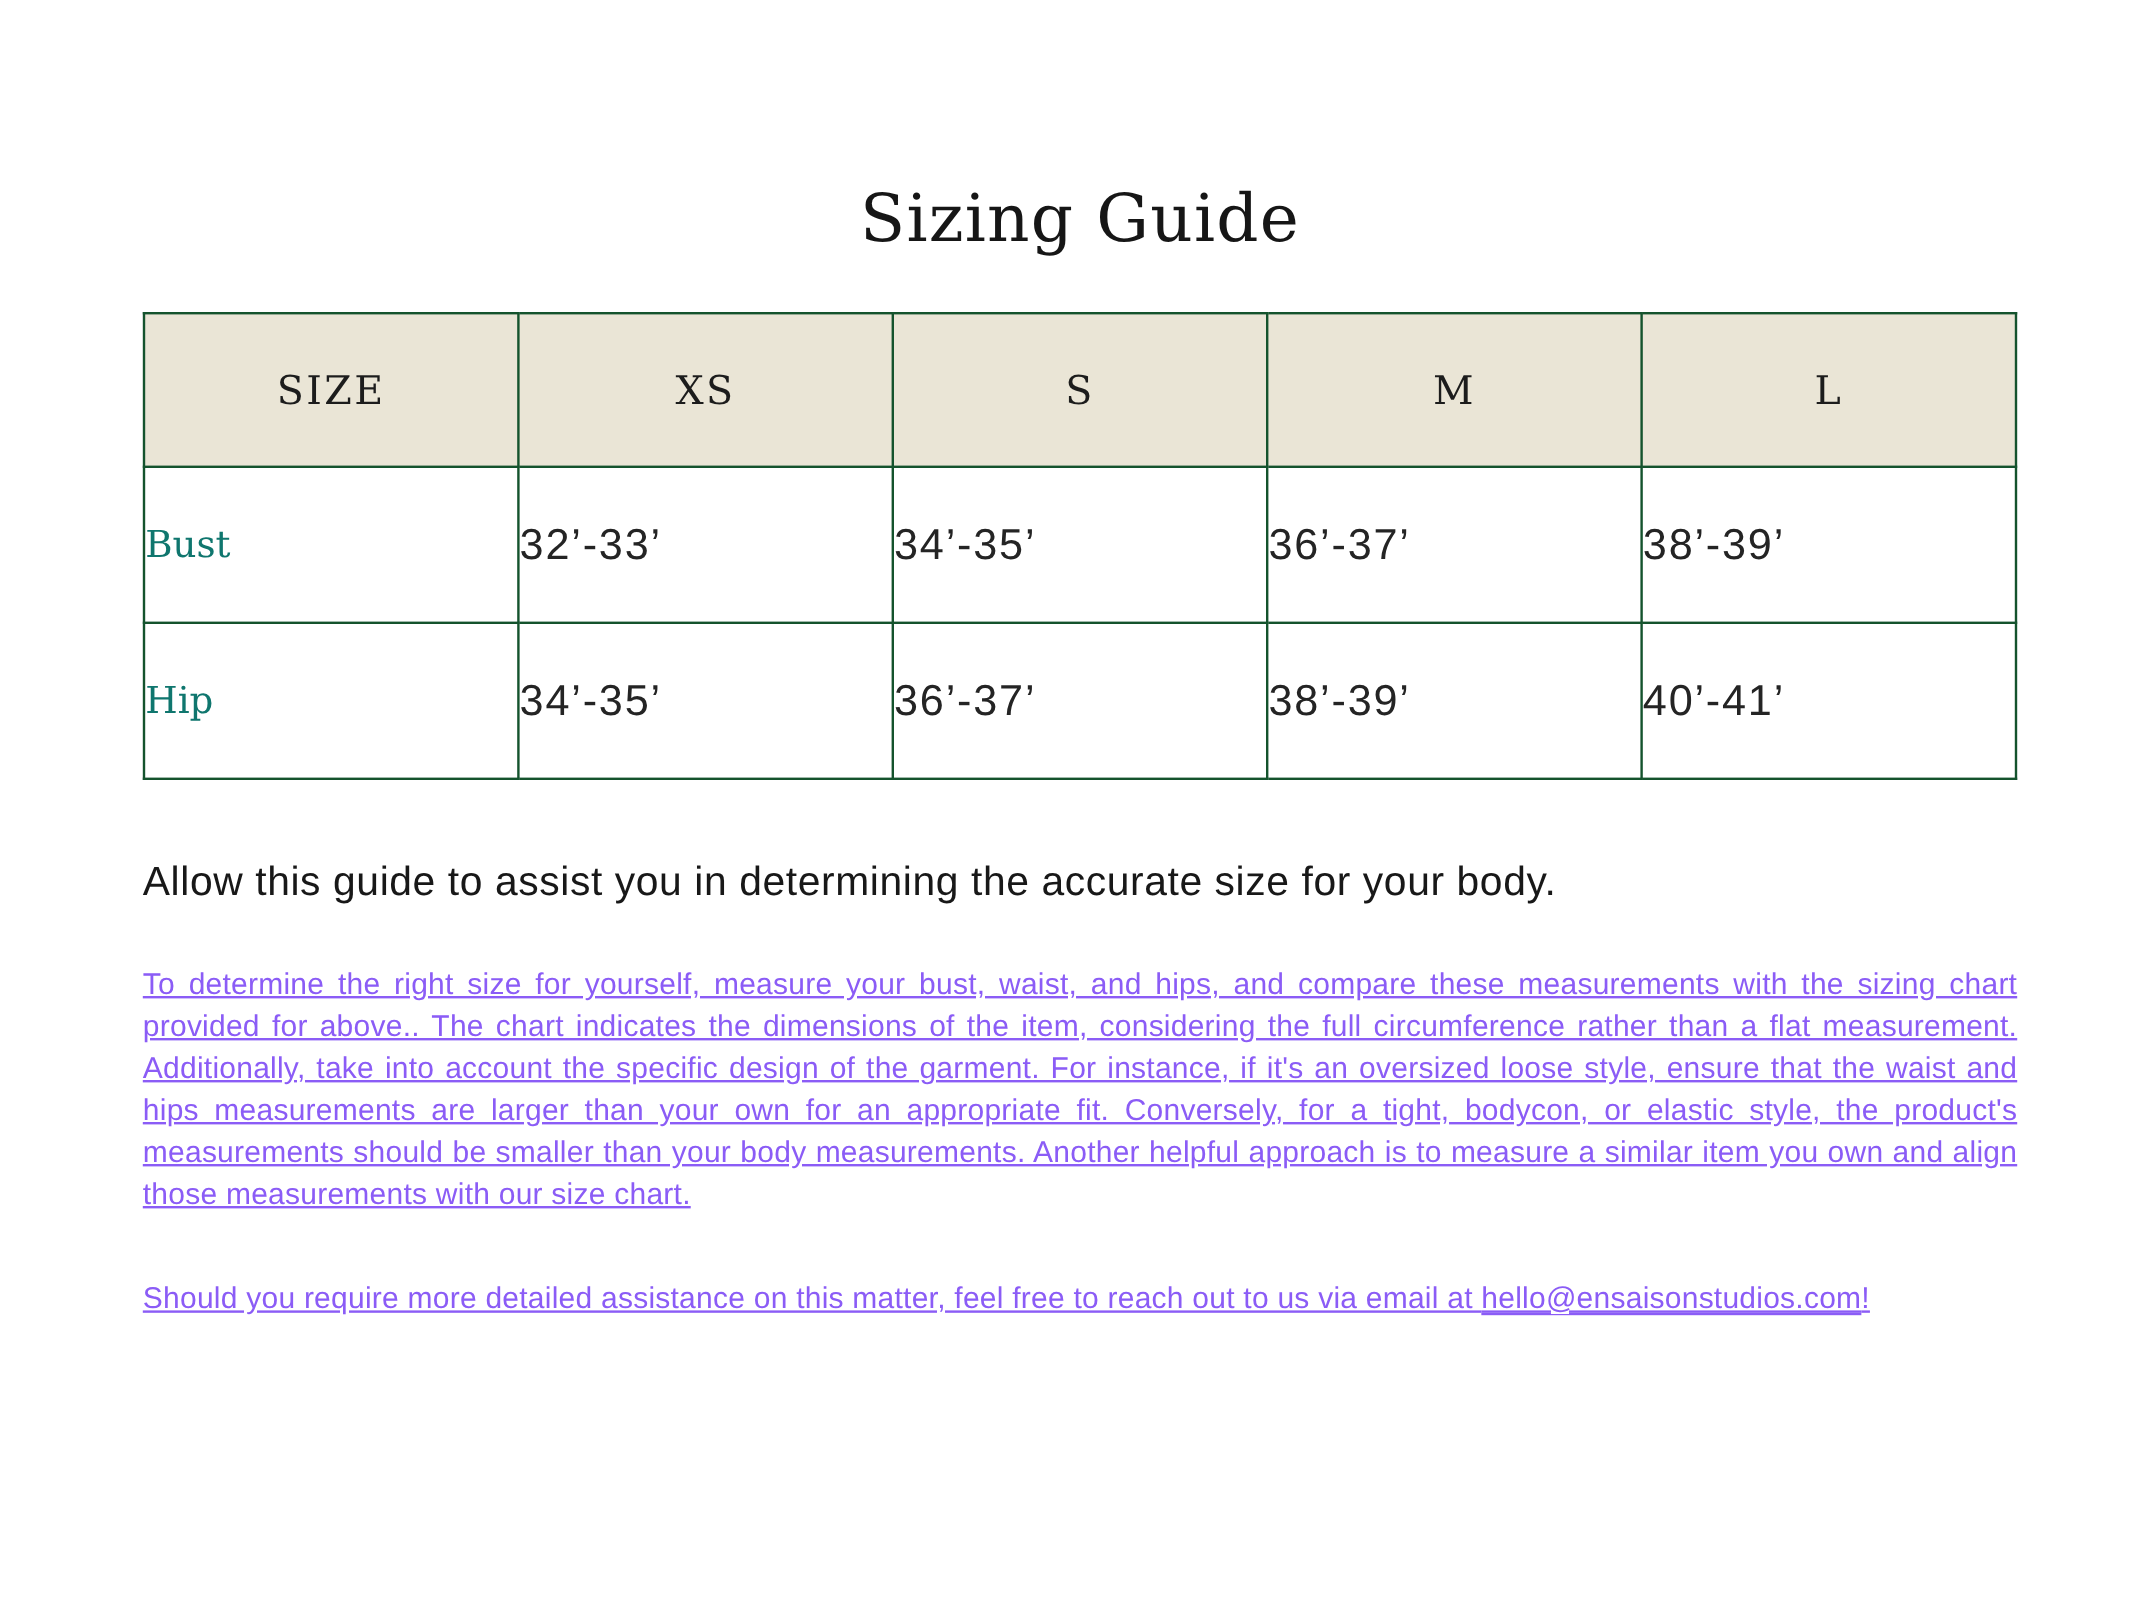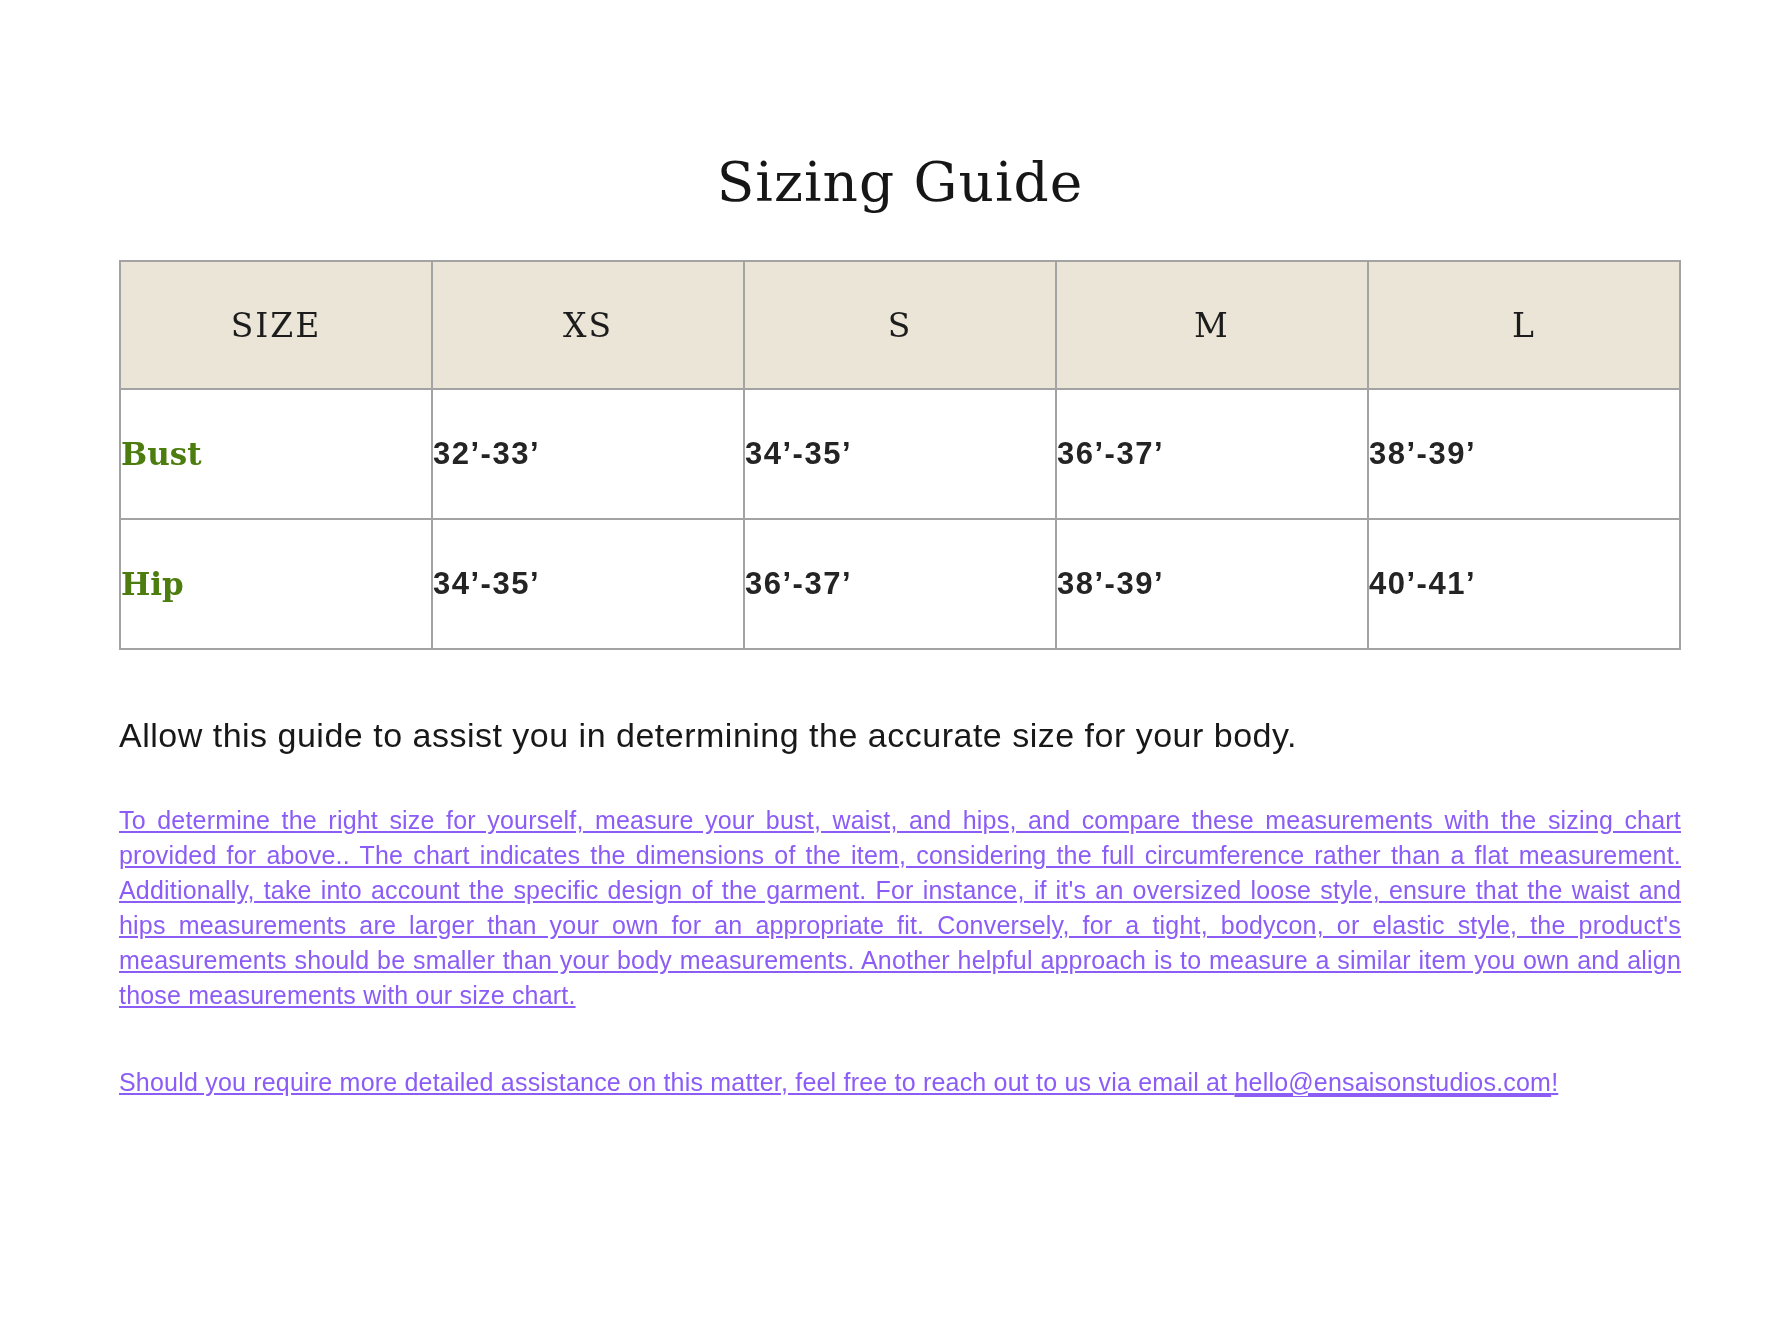--- a/index.html
+++ b/index.html
@@ -29,47 +29,47 @@
     color: #161616;
   }
   .size-table {
     width: 100%;
     margin-top: 46px;
     border-collapse: collapse;
     table-layout: fixed;
   }
   .size-table th,
   .size-table td {
-    border: 2px solid #a3a3a3;
+    border: 2px solid #14532d;
     vertical-align: middle;
     padding: 0;
   }
   .size-table thead th {
     background: #eae5d6;
     height: 128px;
     font-family: "DejaVu Serif", serif;
     font-weight: 400;
     font-size: 33px;
     letter-spacing: 2px;
     color: #1c1c1c;
   }
   .size-table tbody td {
     background: #ffffff;
     height: 130px;
   }
   .row-label {
     font-family: "DejaVu Serif", serif;
-    font-weight: 700;
+    font-weight: 400;
     font-size: 31px;
-    color: #4d7c0f;
+    color: #0f766e;
   }
   .cell-value {
     font-family: "Liberation Sans", sans-serif;
-    font-weight: 700;
-    font-size: 31px;
+    font-weight: 400;
+    font-size: 36px;
     letter-spacing: 1.5px;
     color: #242424;
   }
   .guide-heading {
     margin: 66px 0 0 0;
     font-family: Liberation Sans, sans-serif;
     font-weight: 400;
     font-size: 34px;
     letter-spacing: 0.5px;
     color: #181818;

